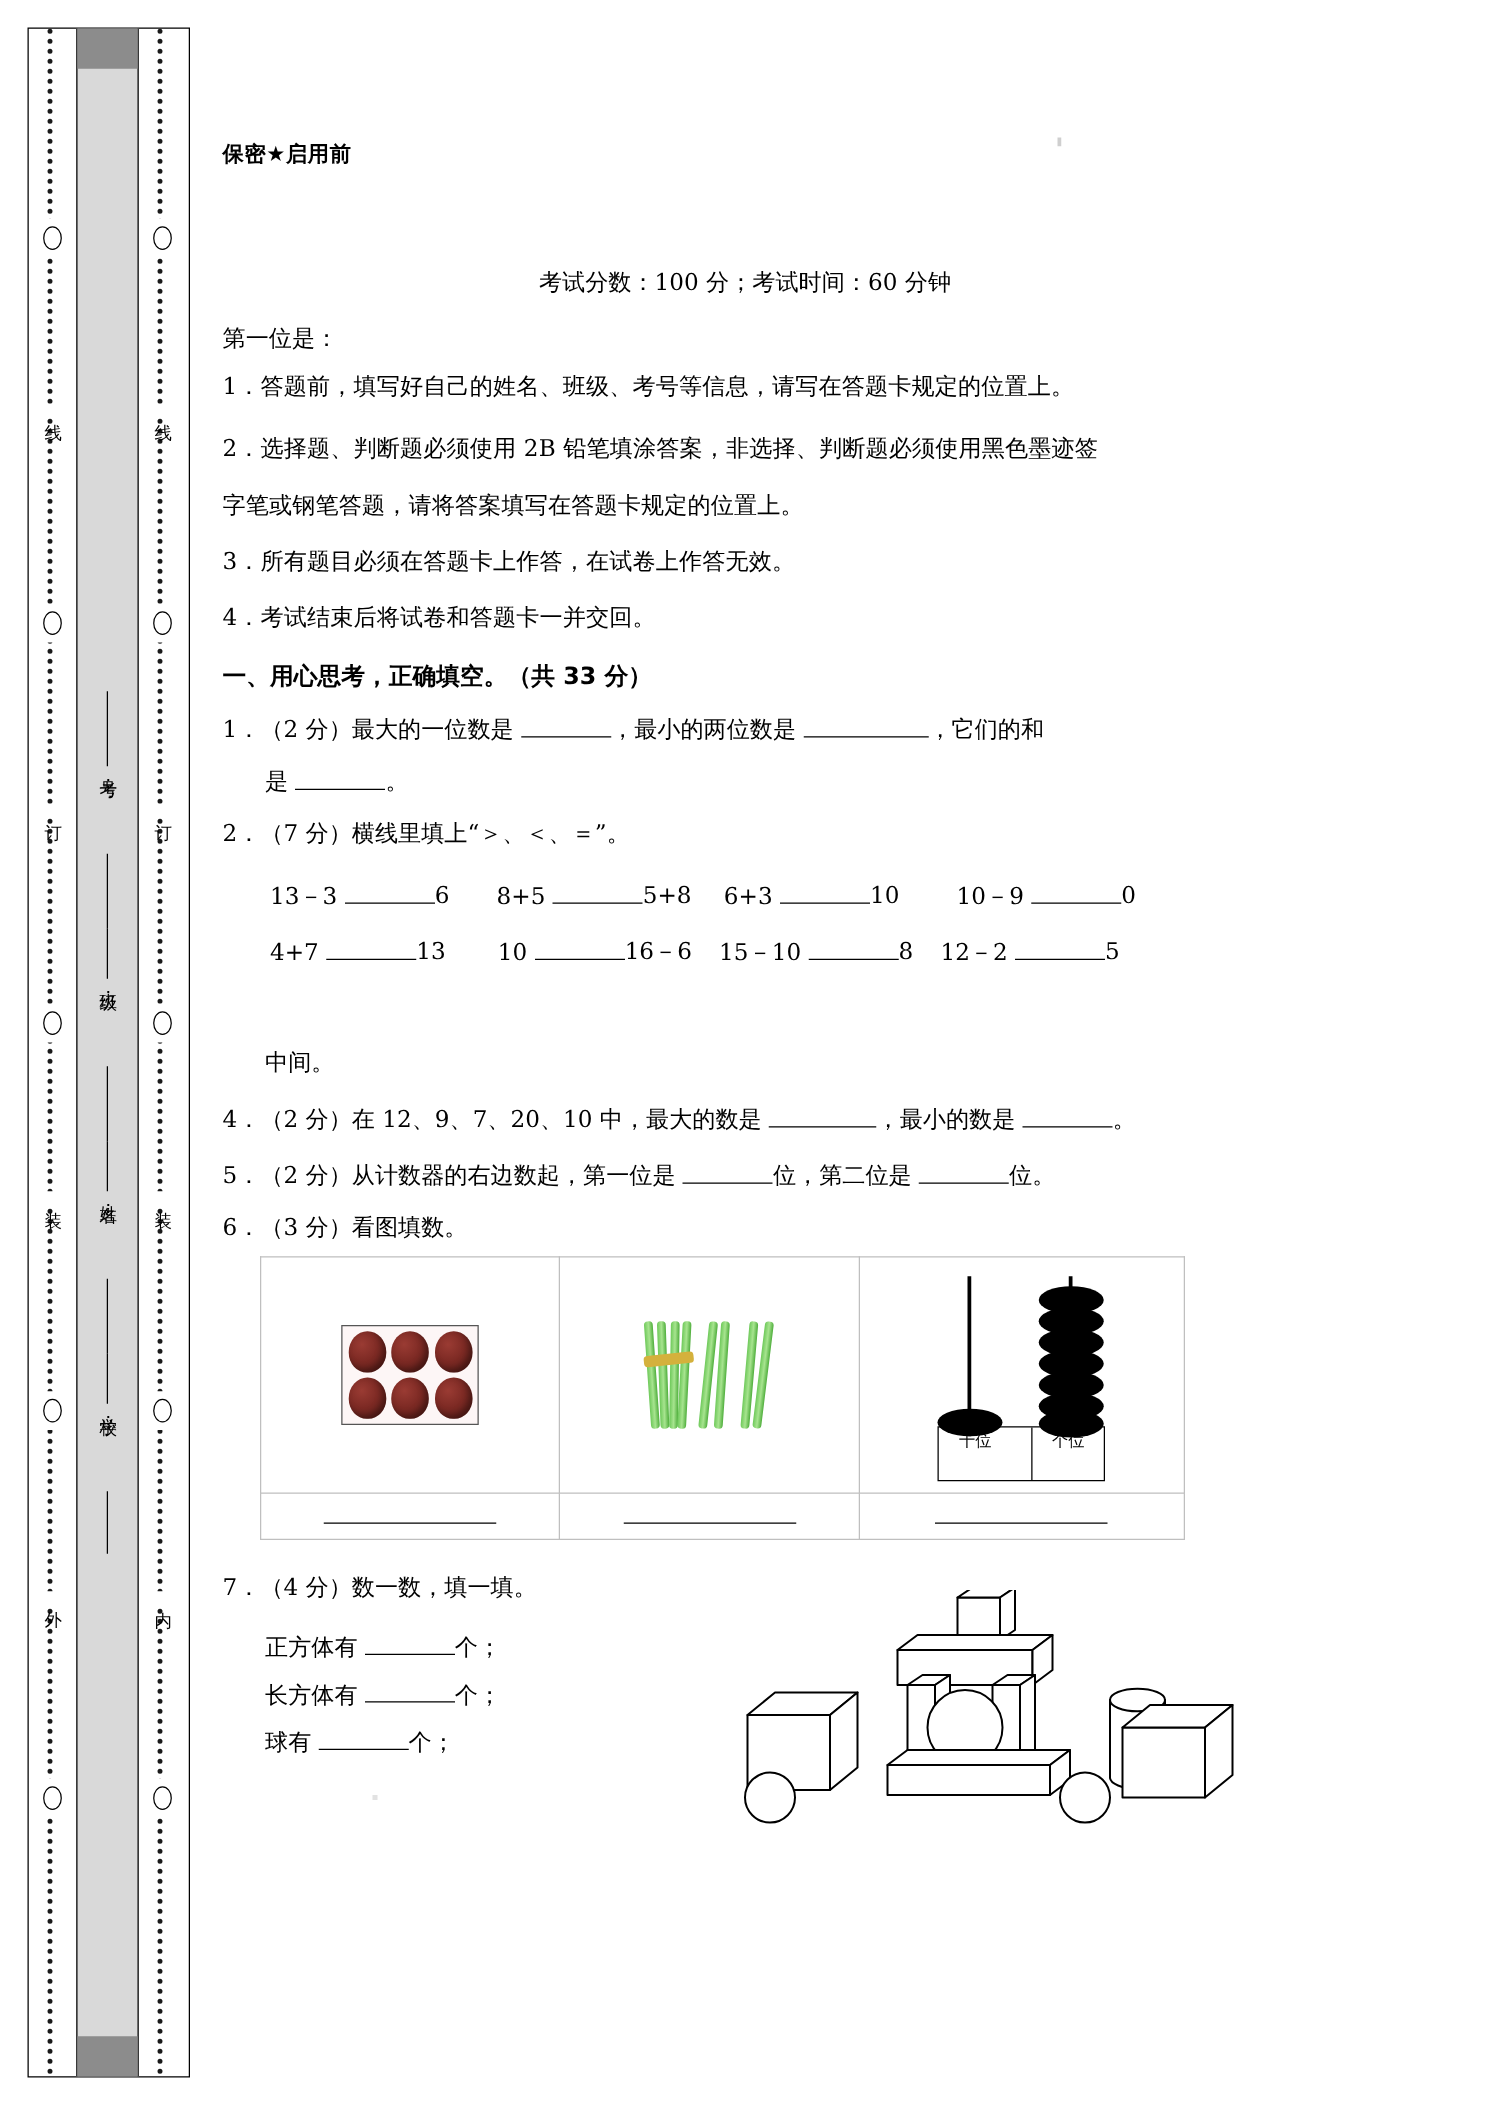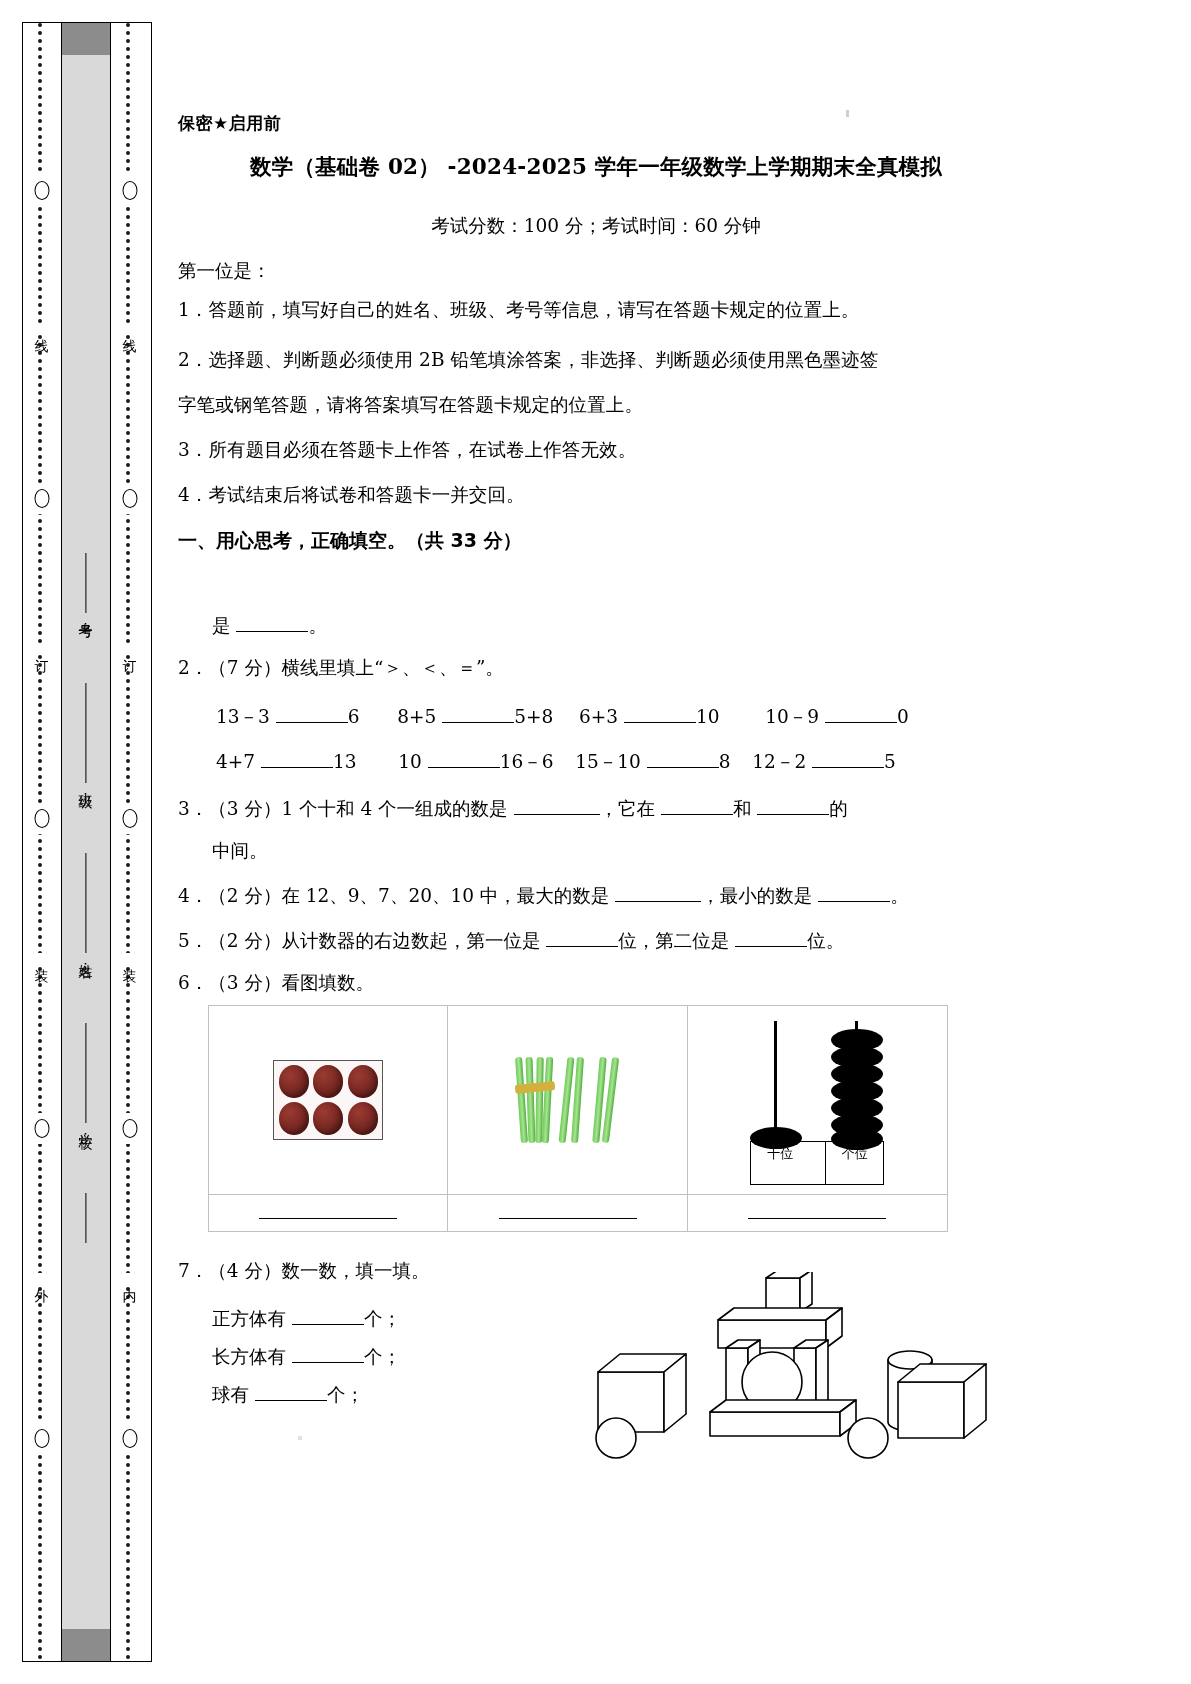--- a/index.html
+++ b/index.html
@@ -443,32 +443,36 @@
         <span class="circ"></span>
       </div>
   </div>
 </div>
 
 <div id="paper">
 
   <div class="confidential">保密★启用前</div>
   <div class="tiny-dot"></div>
 
-  <div class="doc-title">数学（基础卷 02） -2024-2025 学年一年级数学上学期期末全真模拟</div>
   <div class="doc-sub">考试分数：100 分；考试时间：60 分钟</div>
 
   <div class="notice-head">第一位是：</div>
   <div class="note-line" style="top:298px">1．答题前，填写好自己的姓名、班级、考号等信息，请写在答题卡规定的位置上。</div>
   <div class="note-line" style="top:348px">2．选择题、判断题必须使用 2B 铅笔填涂答案，非选择、判断题必须使用黑色墨迹签</div>
   <div class="note-line" style="top:393px">字笔或钢笔答题，请将答案填写在答题卡规定的位置上。</div>
   <div class="note-line" style="top:438px">3．所有题目必须在答题卡上作答，在试卷上作答无效。</div>
   <div class="note-line" style="top:483px">4．考试结束后将试卷和答题卡一并交回。</div>
 
   <div class="section-head" style="top:528px">一、用心思考，正确填空。（共 33 分）</div>
 
+  <div class="q" style="top:570px">
+    <span>1．（2 分）最大的一位数是</span>
+    <span class="blank bl-m"></span><span>，最小的两位数是</span>
+    <span class="blank bl-xl"></span><span>，它们的和</span>
+  </div>
   <div class="q-indent" style="top:612px">
     <span>是</span>
     <span class="blank bl-m"></span><span>。</span>
   </div>
 
   <div class="q" style="top:655px">2．（7 分）横线里填上“＞、＜、＝”。</div>
 
   <div class="cmp-row" style="top:703px">
     <span class="cmp-item">13－3</span>
     <span class="blank bl-m"></span><span>6</span>
@@ -490,26 +494,20 @@
     <span class="cmp-item">10</span>
     <span class="blank bl-m"></span><span>16－6</span>
     <span class="cmp-gap" style="width:10px"></span>
     <span class="cmp-item">15－10</span>
     <span class="blank bl-m"></span><span>8</span>
     <span class="cmp-gap" style="width:10px"></span>
     <span class="cmp-item">12－2</span>
     <span class="blank bl-m"></span><span>5</span>
   </div>
 
-  <div class="q" style="top:795px">
-    <span>3．（3 分）1 个十和 4 个一组成的数是</span>
-    <span class="blank bl-l"></span><span>，它在</span>
-    <span class="blank bl-m"></span><span>和</span>
-    <span class="blank bl-m"></span><span>的</span>
-  </div>
   <div class="q-indent" style="top:838px">中间。</div>
 
   <div class="q" style="top:882px">
     <span>4．（2 分）在 12、9、7、20、10 中，最大的数是</span>
     <span class="blank bl-l"></span><span>，最小的数是</span>
     <span class="blank bl-m"></span><span>。</span>
   </div>
 
   <div class="q" style="top:927px">
     <span>5．（2 分）从计数器的右边数起，第一位是</span>

